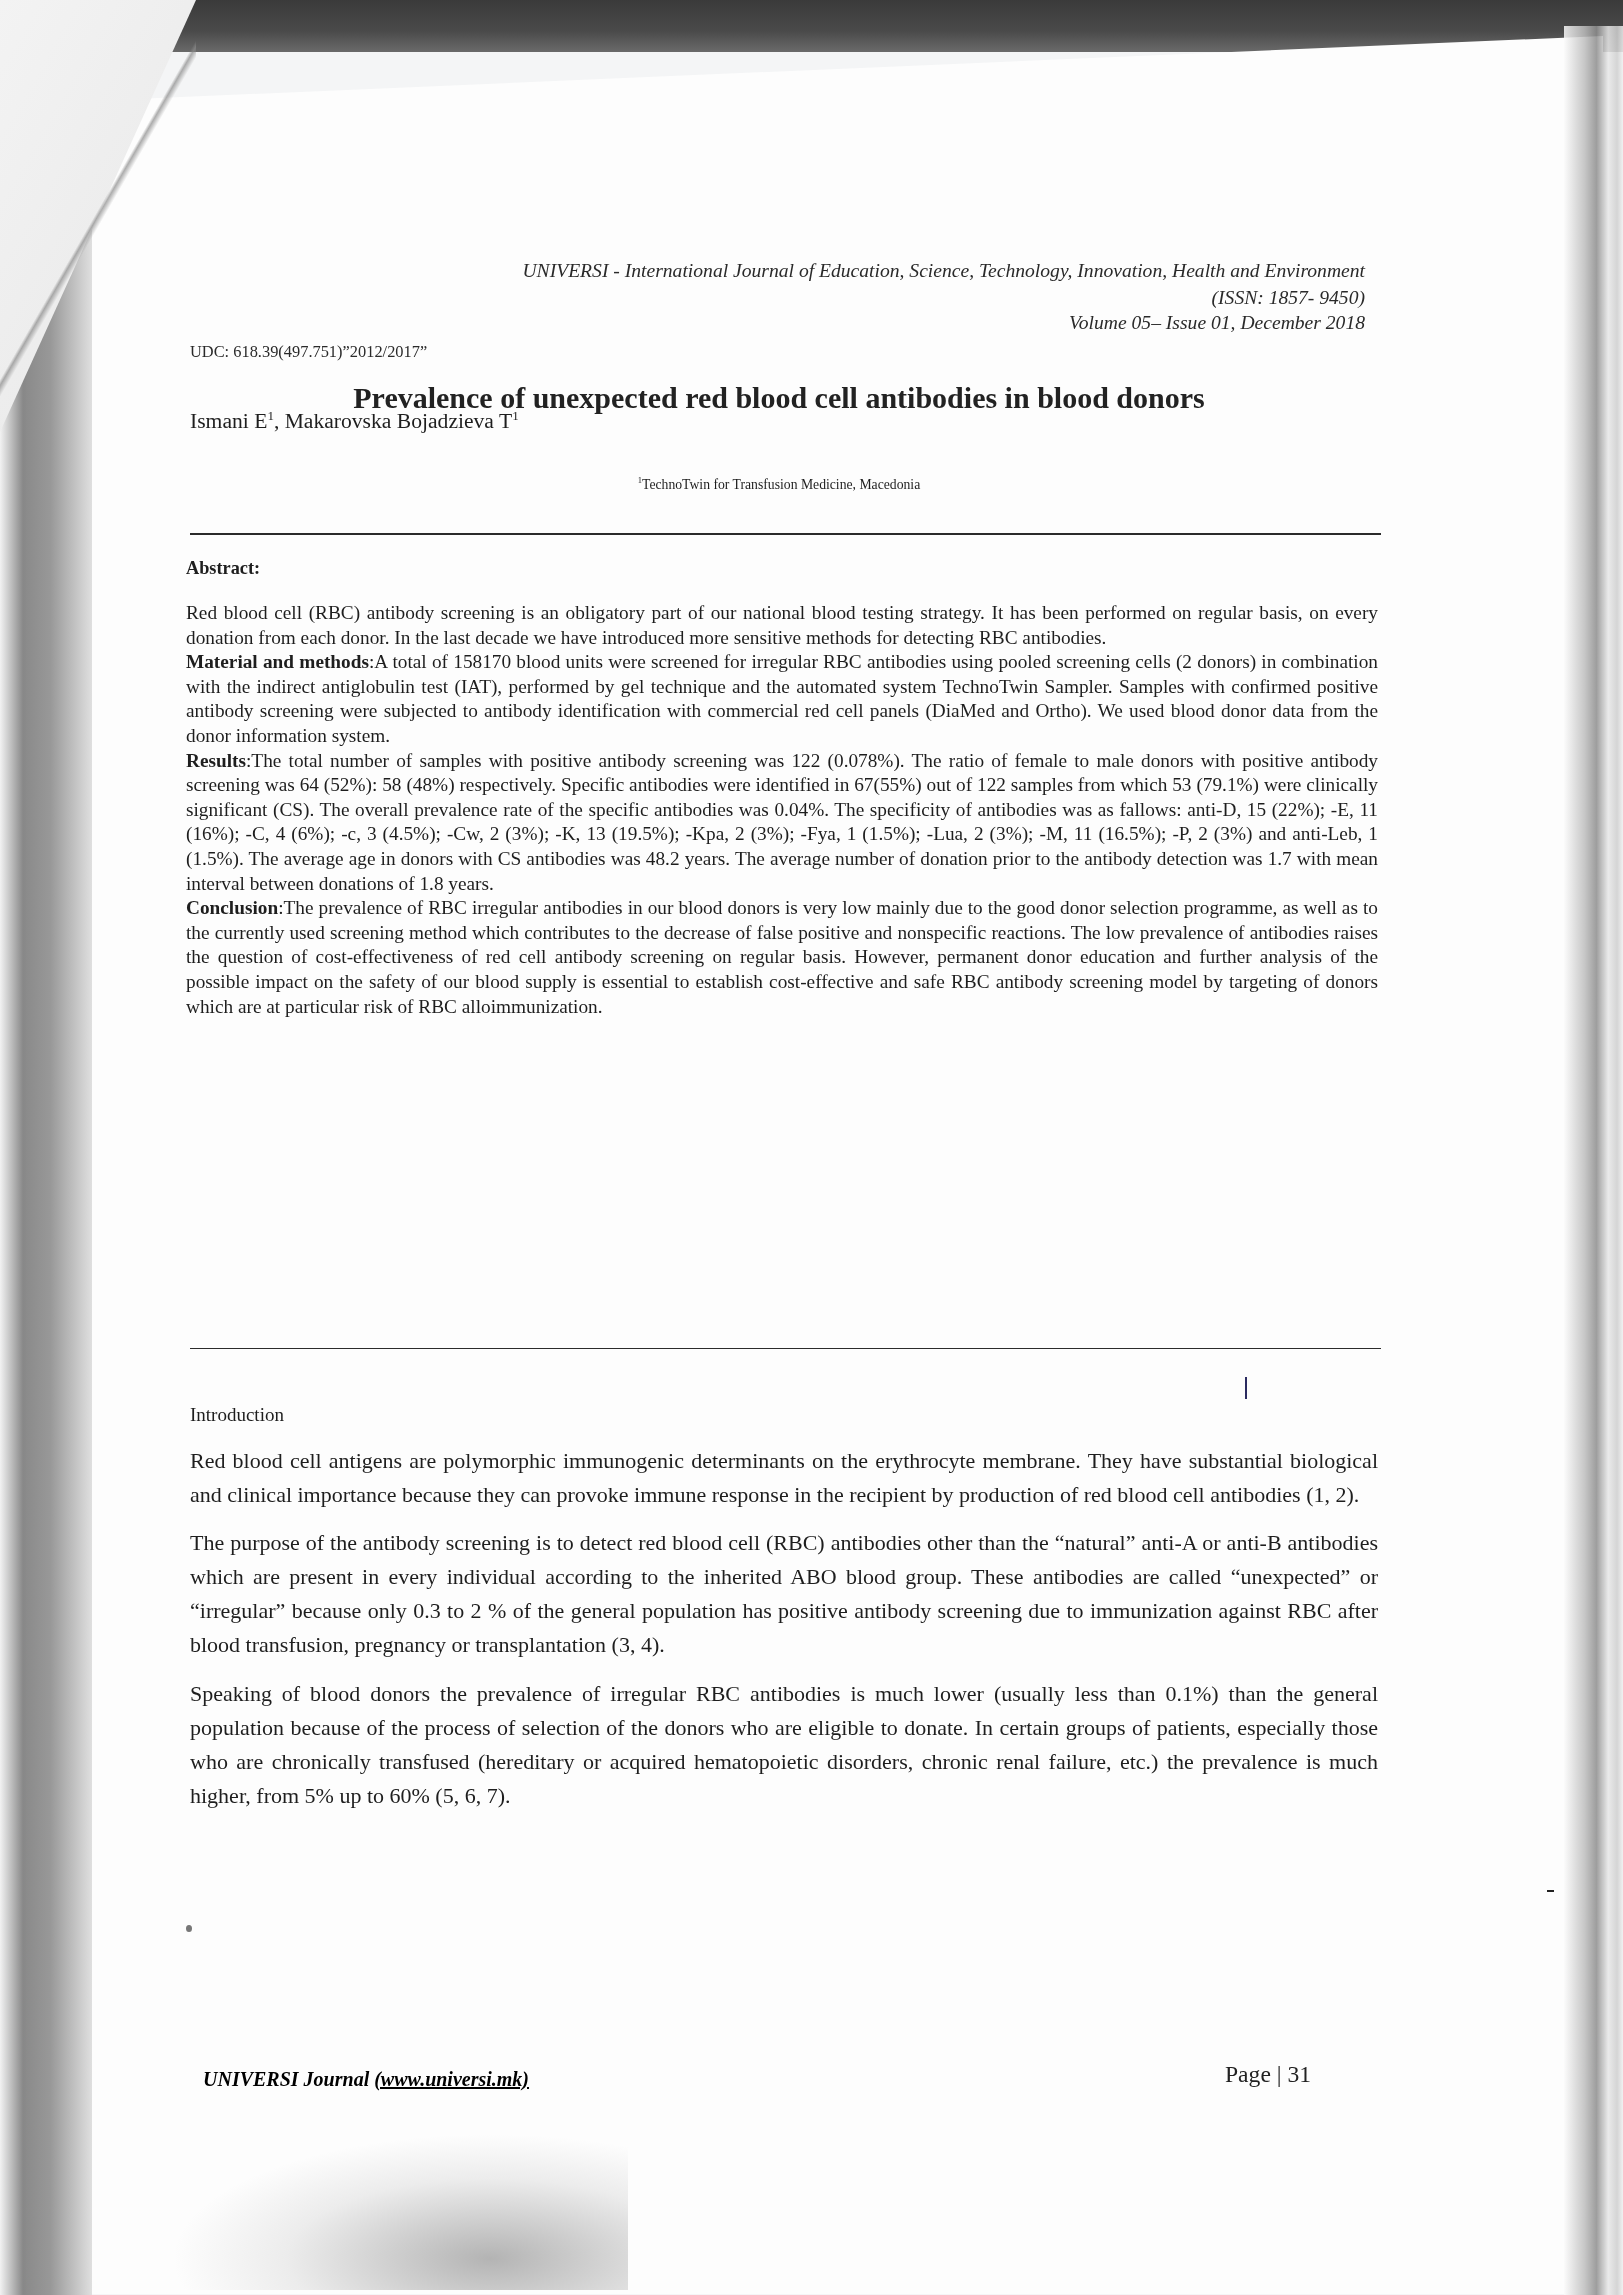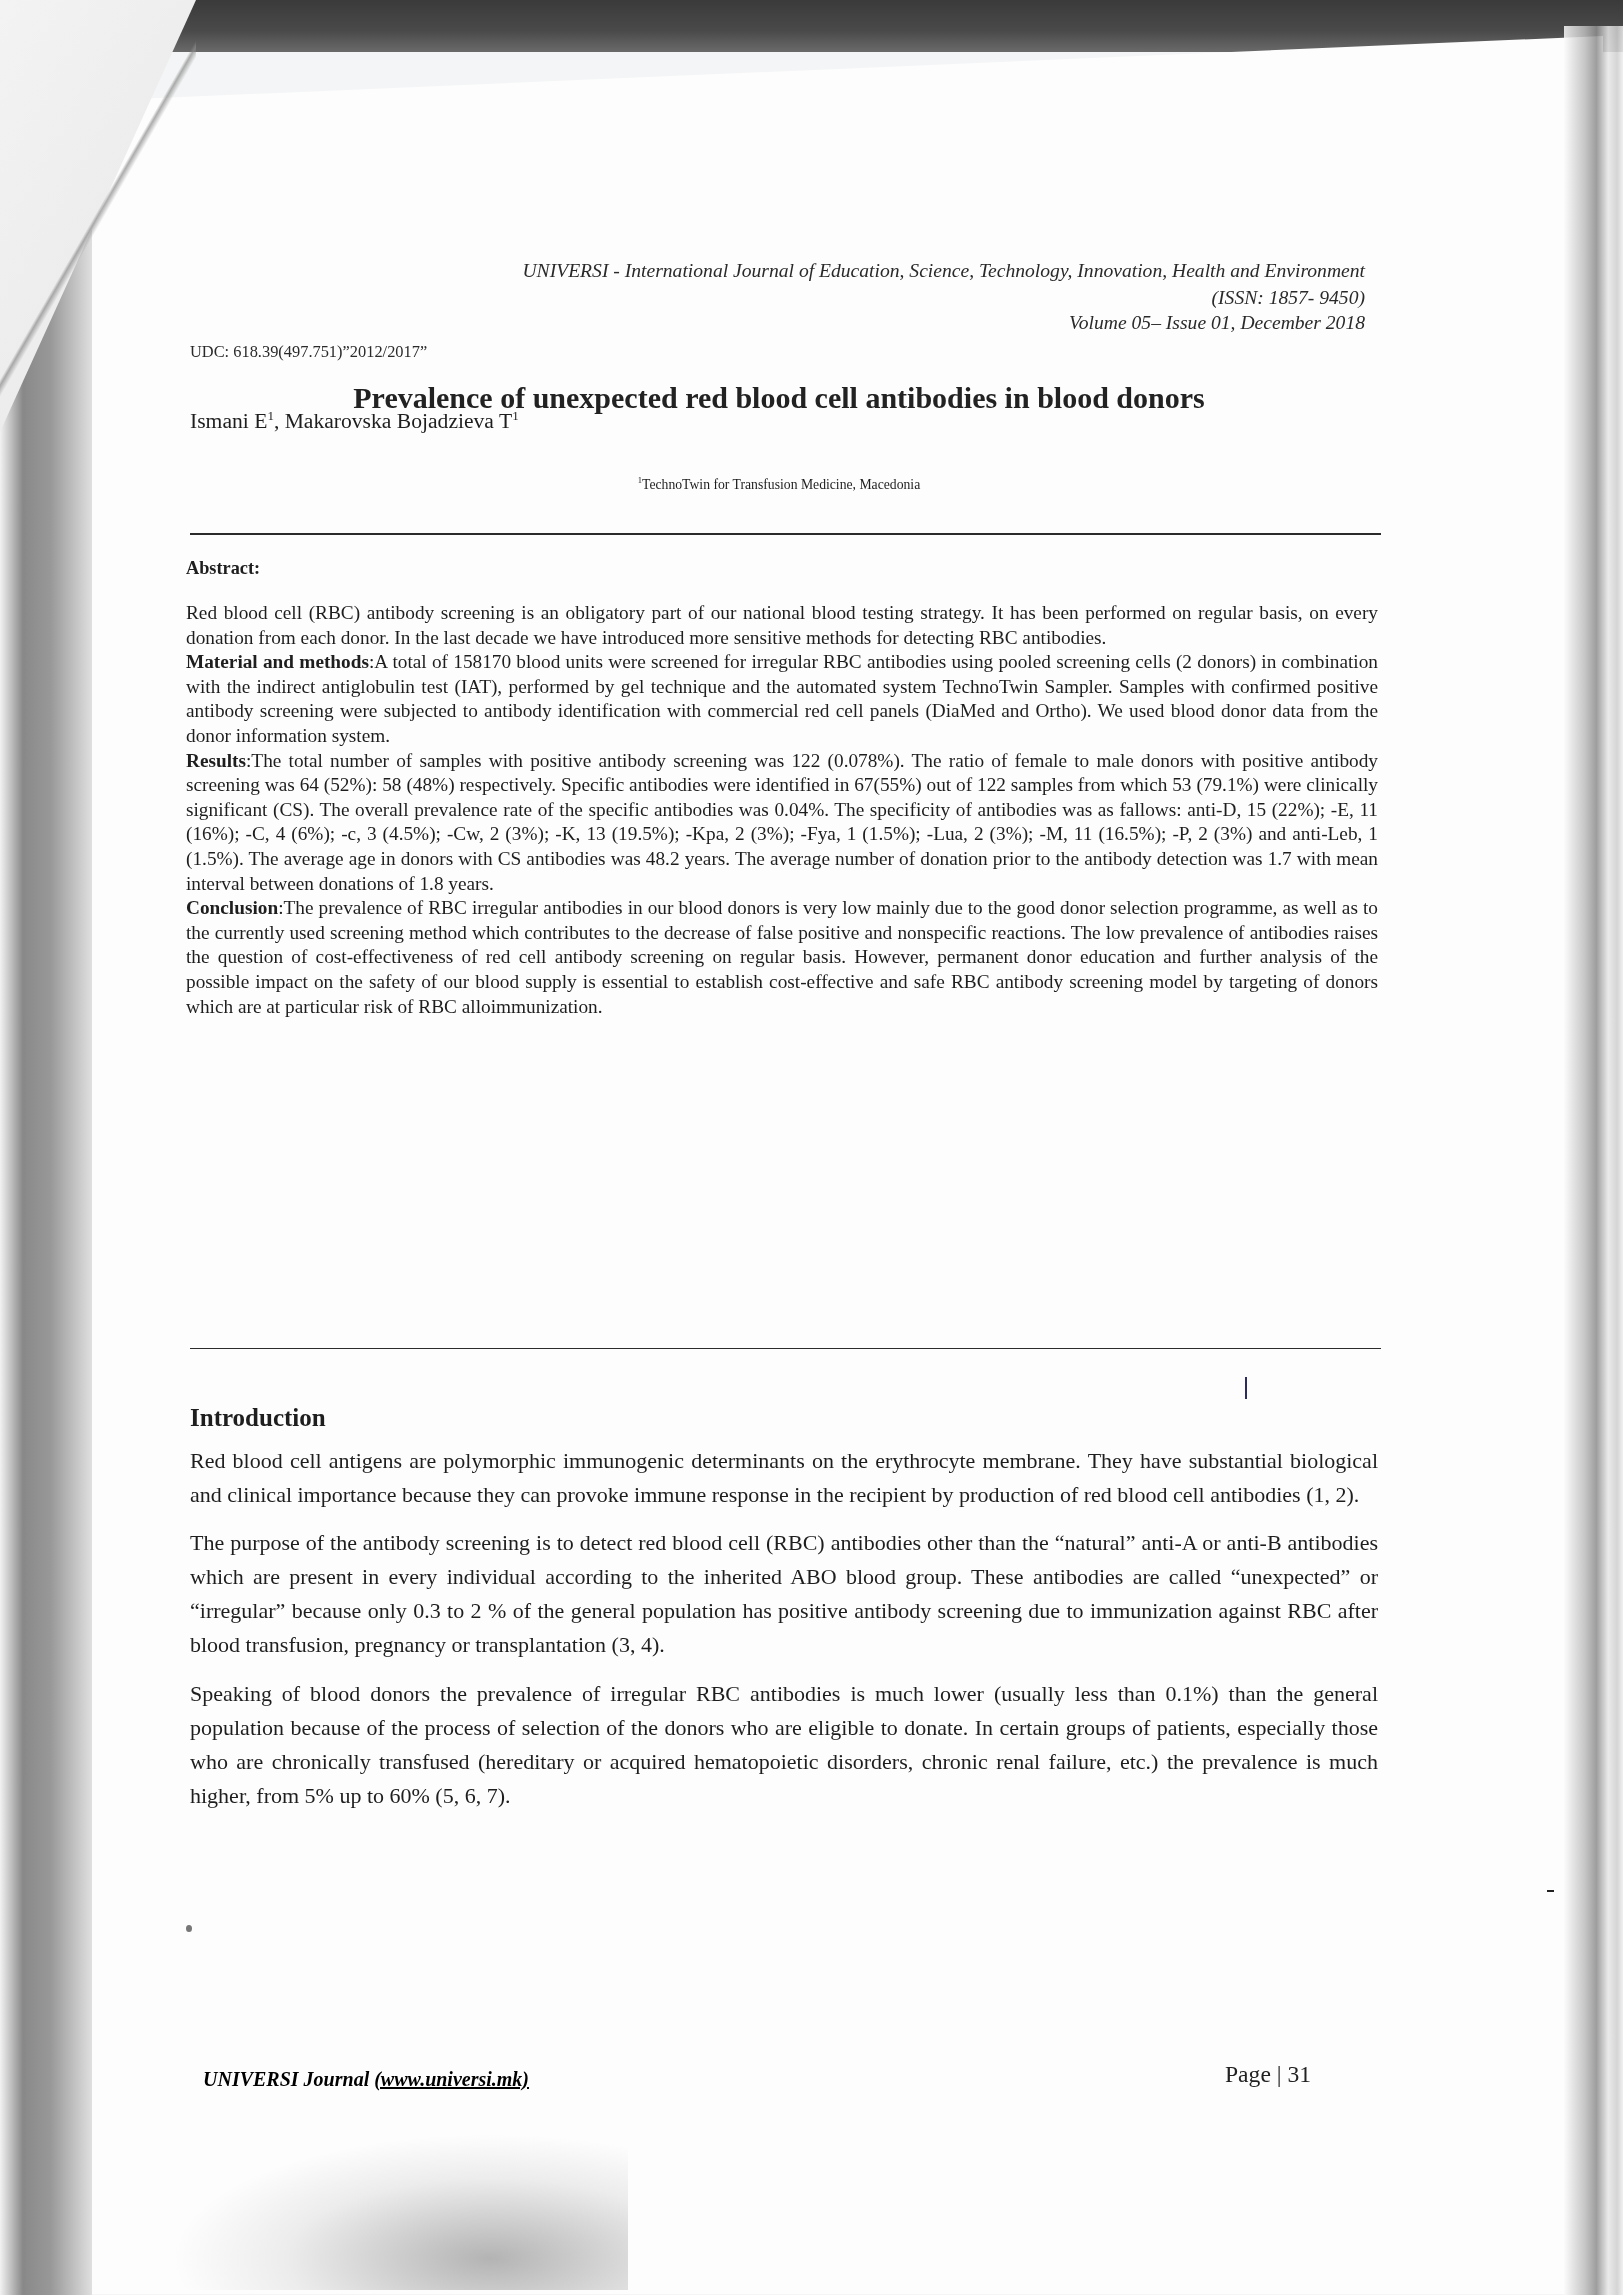--- a/index.html
+++ b/index.html
@@ -64,21 +64,21 @@
   .rule { position: absolute; left: 190px; width: 1191px; height: 2px; background: #2b2b2b; }
 
   .abstract-label { left: 186px; top: 558px; font-weight: bold; font-size: 18.3px; }
   .abstract {
     left: 186px; top: 601px; width: 1192px;
     font-size: 19.3px; line-height: 24.6px; text-align: justify;
   }
   .abstract p { margin: 0; }
   .abstract b { font-weight: bold; }
 
-  .intro-head { left: 190px; top: 1404px; font-weight: bold; font-size: 25px; }
+  .intro-head { left: 190px; top: 1404px; font-weight: normal; font-size: 19px; }
   .intro {
     left: 190px; top: 1444px; width: 1188px;
     font-size: 22px; line-height: 34px; text-align: justify;
   }
   .intro p { margin: 0 0 14.4px 0; }
 
   .footer-journal { left: 203px; top: 2068px; font-style: italic; font-size: 20px; font-weight: bold; color:#000000; }
   .footer-journal u { text-decoration: underline; }
   .footer-page { left: 1225px; top: 2061px; font-size: 23.6px; color:#222; }
 

